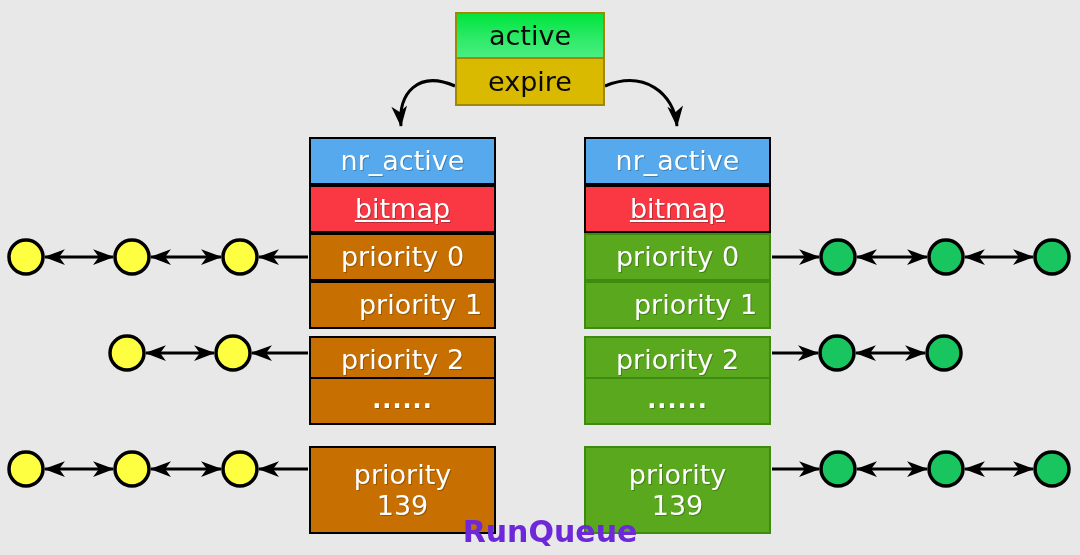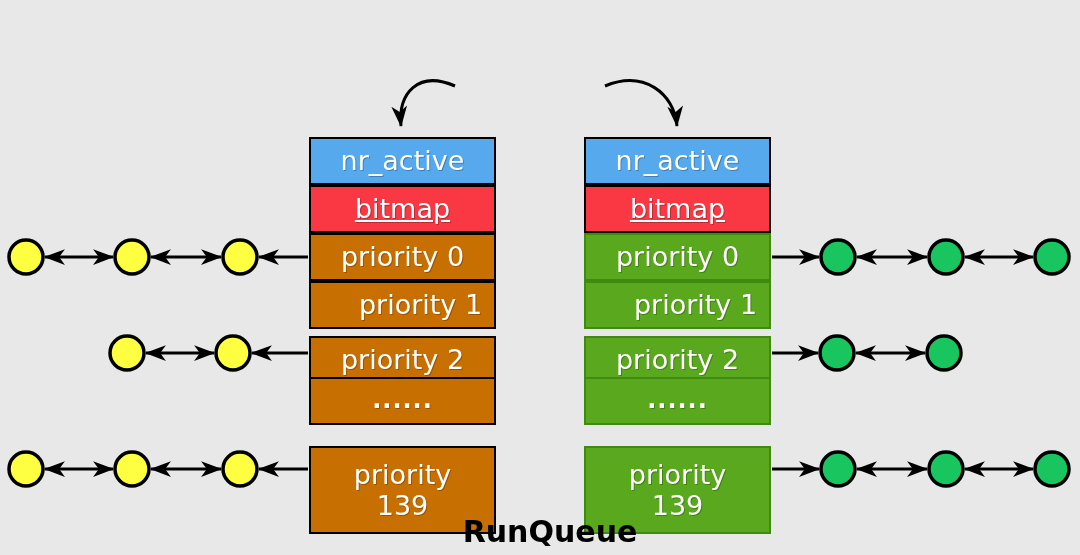--- a/index.html
+++ b/index.html
@@ -72,21 +72,21 @@
   .row-dots  { top: 377px; height: 48px; font-size: 24px; font-weight: bold; letter-spacing: 1px; }
   .row-p139  { top: 446px; height: 88px; }
   
   .caption {
     position: absolute;
     left: 430px; top: 514px;
     width: 240px;
     text-align: center;
     font-size: 30px;
     font-weight: 600;
-    color: #000000;
+    color: #6d28d9;
   }
 </style>
 </head>
 <body>
 
 <div class="canvas">
 
   <svg class="links-layer" width="1080" height="555" viewBox="0 0 1080 555">
     <defs>
       <marker id="arrow" viewBox="0 0 8 6" refX="7.6" refY="3" markerWidth="7" markerHeight="6" orient="auto-start-reverse" markerUnits="strokeWidth">
@@ -129,20 +129,28 @@
     <circle cx="838" cy="257" r="17" fill="#19c55f" stroke="#000" stroke-width="3.5"></circle>
     <circle cx="946" cy="257" r="17" fill="#19c55f" stroke="#000" stroke-width="3.5"></circle>
     <circle cx="1052" cy="257" r="17" fill="#19c55f" stroke="#000" stroke-width="3.5"></circle>
     <circle cx="837" cy="353" r="17" fill="#19c55f" stroke="#000" stroke-width="3.5"></circle>
     <circle cx="944" cy="353" r="17" fill="#19c55f" stroke="#000" stroke-width="3.5"></circle>
     <circle cx="838" cy="469" r="17" fill="#19c55f" stroke="#000" stroke-width="3.5"></circle>
     <circle cx="946" cy="469" r="17" fill="#19c55f" stroke="#000" stroke-width="3.5"></circle>
     <circle cx="1052" cy="469" r="17" fill="#19c55f" stroke="#000" stroke-width="3.5"></circle>
   </svg>
 
+  <div class="arrays-box">
+    <div class="array-cell active">
+      <span>active</span>
+    </div>
+    <div class="array-cell expire">
+      <span>expire</span>
+    </div>
+  </div>
 
   <div class="cell col-left blue row-nr">
     <span>nr_active</span>
   </div>
   <div class="cell col-left red row-bm">
     <span>bitmap</span>
   </div>
   <div class="cell col-left orange row-p0">
     <span>priority 0</span>
   </div>

